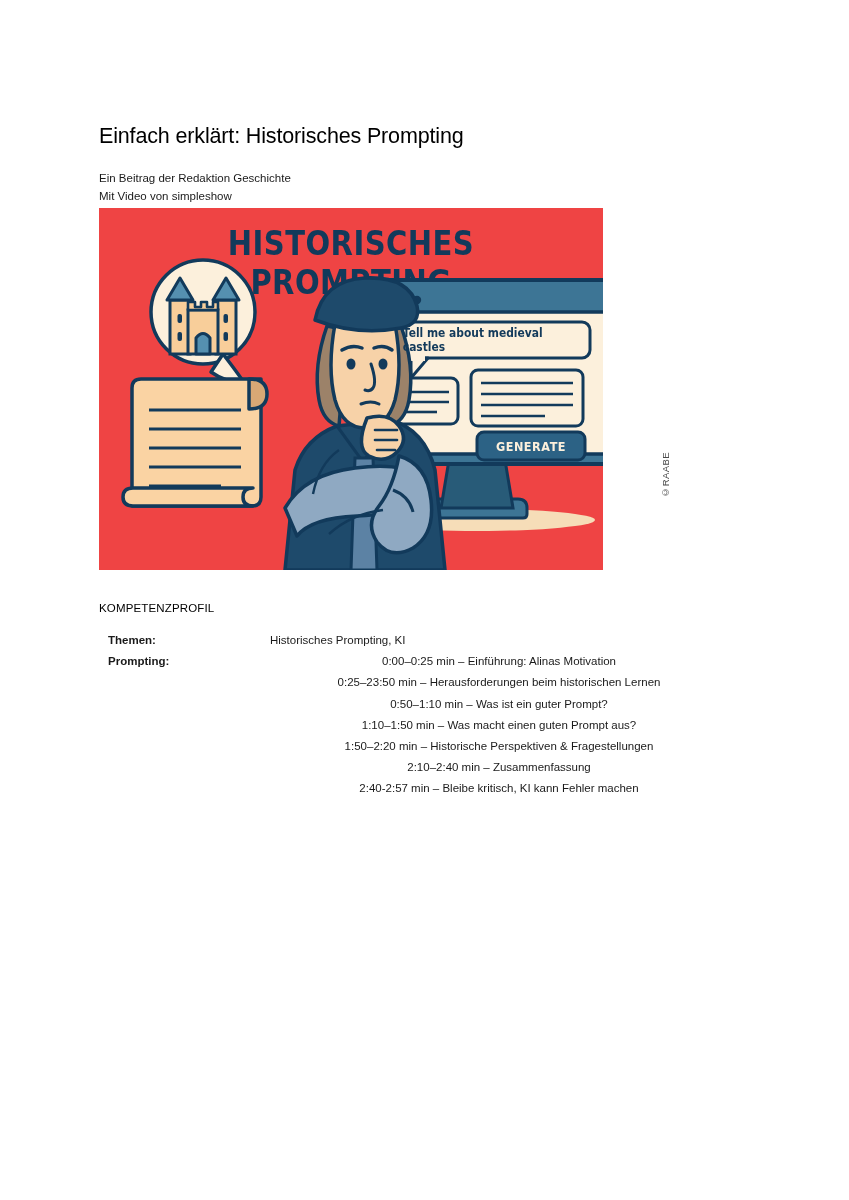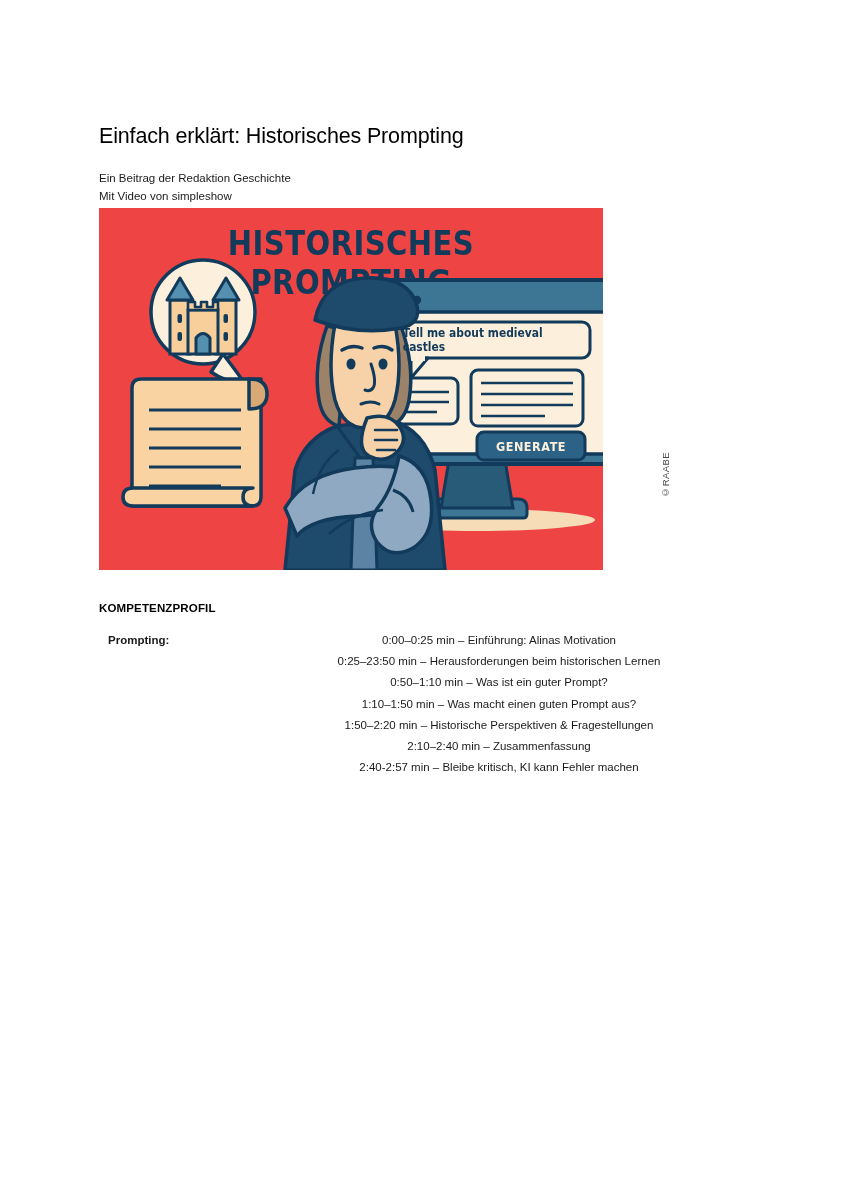--- a/index.html
+++ b/index.html
@@ -74,21 +74,21 @@
     transform: rotate(180deg);
     white-space: nowrap;
   }
 
   
   .section-heading {
     position: absolute;
     left: 99px;
     top: 602px;
     font-size: 11.5px;
-    font-weight: bold;
+    font-weight: normal;
     letter-spacing: 0.15px;
     color: #000000;
   }
   .profile-table {
     position: absolute;
     left: 108px;
     top: 630px;
     width: 620px;
     border-collapse: collapse;
   }
@@ -256,20 +256,24 @@
               font-family:'DejaVu Sans',sans-serif;font-weight:bold;font-size:12.5px;letter-spacing:0.6px;color:#FCF0DC;transform:scaleX(0.9);">GENERATE</div>
 
 </div>
 
 <div class="copyright">©RAABE</div>
 
 <div class="section-heading">KOMPETENZPROFIL</div>
 
 <table class="profile-table">
   <tbody>
+    <tr>
+      <td class="label">Themen:</td>
+      <td class="value">Historisches Prompting, KI</td>
+    </tr>
     <tr>
       <td class="label">Prompting:</td>
       <td class="value">
         <span class="seg-line">0:00–0:25 min – Einführung: Alinas Motivation</span>
         <span class="seg-line">0:25–23:50 min – Herausforderungen beim historischen Lernen</span>
         <span class="seg-line">0:50–1:10 min – Was ist ein guter Prompt?</span>
         <span class="seg-line">1:10–1:50 min – Was macht einen guten Prompt aus?</span>
         <span class="seg-line">1:50–2:20 min – Historische Perspektiven &amp; Fragestellungen</span>
         <span class="seg-line">2:10–2:40 min – Zusammenfassung</span>
         <span class="seg-line">2:40-2:57 min – Bleibe kritisch, KI kann Fehler machen</span>

